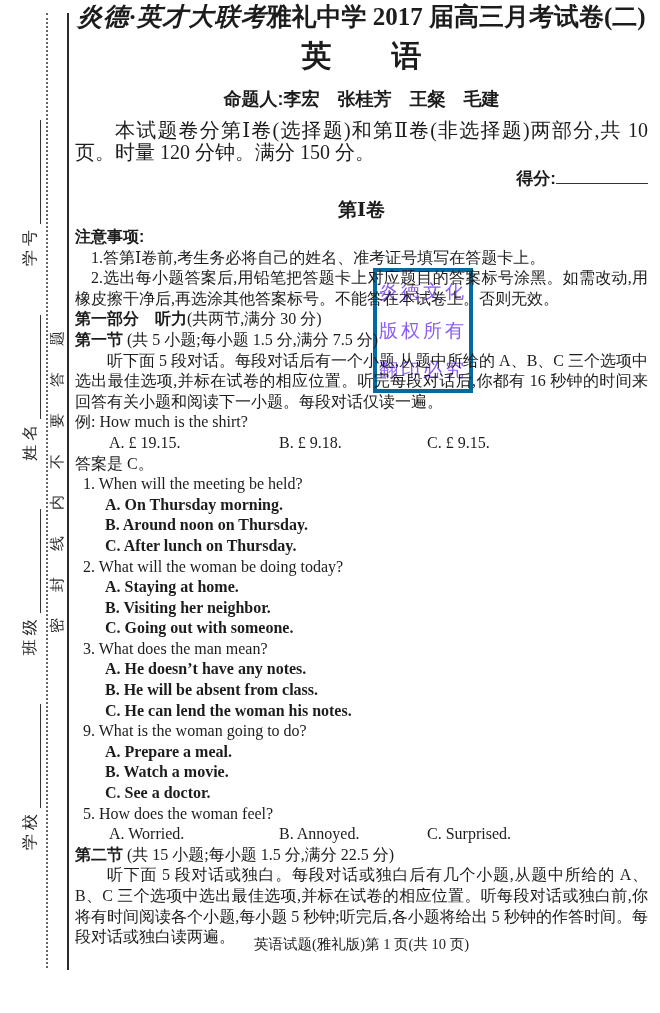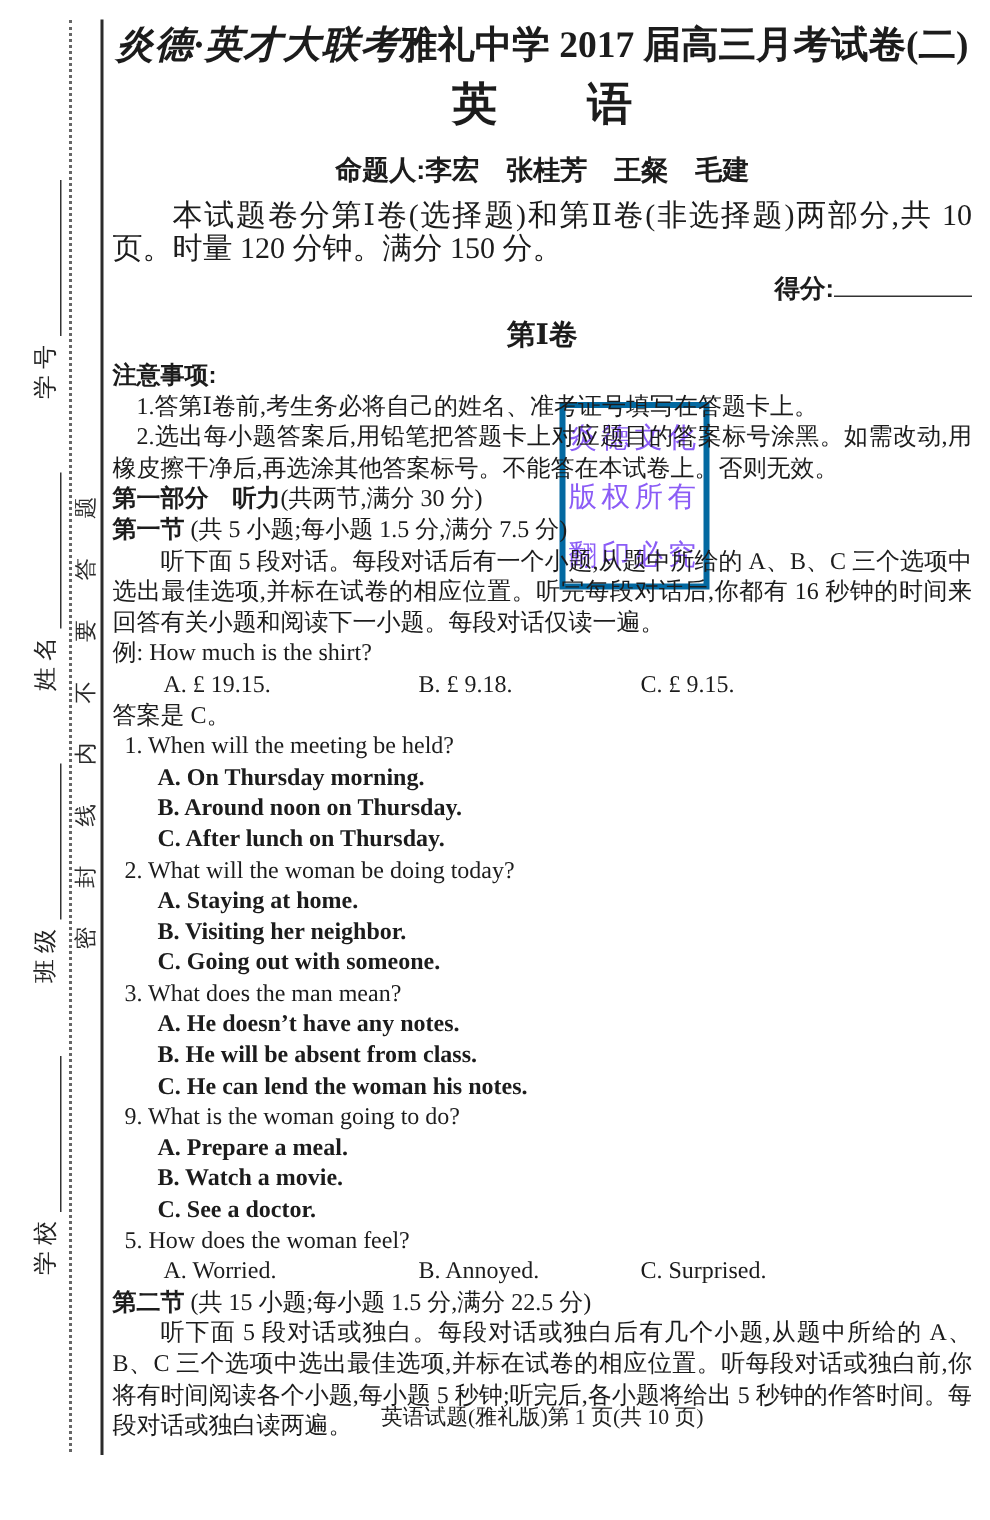--- a/index.html
+++ b/index.html
@@ -35,21 +35,21 @@
   .watermark {
     position:absolute; left:373px; top:268px; width:92px; height:117px;
     border:4px solid #0369a1; z-index:0;
     display:flex; flex-direction:column; justify-content:space-around; align-items:center;
     color:#8b5cf6; font-size:19px; letter-spacing:3px;
     font-family:"Liberation Sans",sans-serif;
   }
 
   .content { position:absolute; left:75px; top:0; width:573px; z-index:1; }
 
-  .title { margin-top:14px; text-align:center; font-size:25px; font-weight:bold; line-height:33px; white-space:nowrap; }
+  .title { text-align:center; font-size:25px; font-weight:bold; line-height:33px; white-space:nowrap; }
   .title .brush { font-style:italic; letter-spacing:1px; }
   .subject { margin-top:4px; text-align:center; font-size:30px; font-weight:bold; line-height:38px; font-family:"Liberation Sans",sans-serif; }
   .authors { margin-top:12px; text-align:center; font-size:18px; font-weight:bold; line-height:24px; font-family:"Liberation Sans",sans-serif; }
 
   .intro { margin-top:8px; font-size:20px; line-height:22px; text-indent:2em; text-align:justify; }
 
   .score-row { margin-top:4px; height:24px; text-align:right; font-size:17px; }
   .score-label { font-weight:bold; font-family:"Liberation Sans",sans-serif; }
   .score-line { display:inline-block; width:92px; height:15px; border-bottom:1.2px solid #333; }
 

